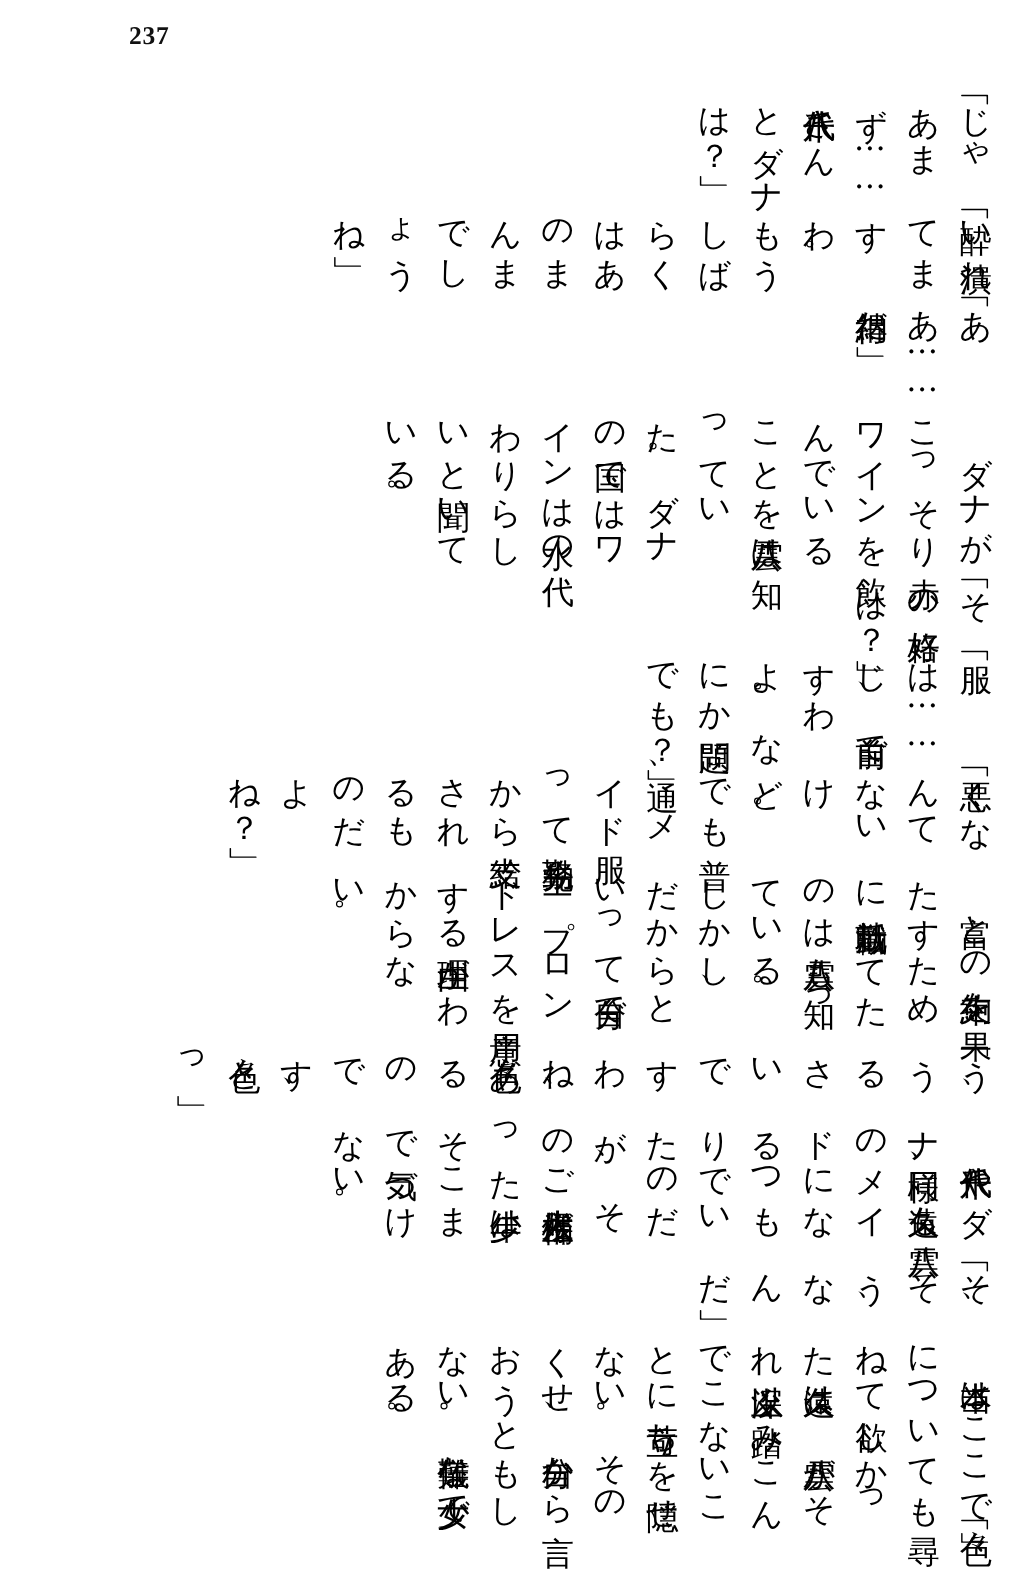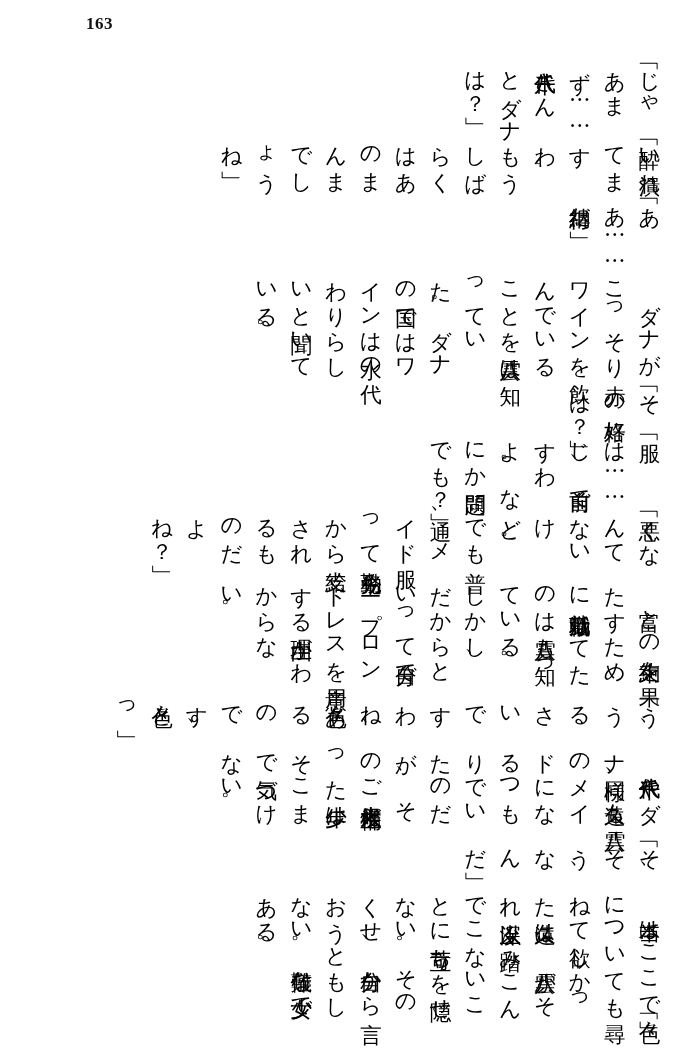--- a/index.html
+++ b/index.html
@@ -51,21 +51,21 @@
   }
   .para-block {
     display: block;
   }
 </style>
 </head>
 <body>
 
 <div id="page">
 
-  <div id="page-number">163</div>
+  <div id="page-number">237</div>
 
   <div id="body-text">
     <p class="para-block">「じゃあまず……八千代さんとダナは？」</p>
     <p class="para-block">「酔い潰れてますわ。もうしばらくはあのまんまでしょうね」</p>
     <p class="para-block">「ああ……納得だ」</p>
     <p class="para-block">　ダナがこっそり赤ワインを飲んでいることを八雲は知っていた。ダナの国ではワインは水の代わりらしいと聞いている。</p>
     <p class="para-block">「その格好は？」</p>
     <p class="para-block">「服は……じ、自前ですわよ。なにか問題でも？」</p>
     <p class="para-block">「悪くなんてないけど。でも普通、メイド服って勤務先から支給されるものだよね？」</p>
     <p class="para-block">　富との約束を果たすために就職活動してたのは八雲も知っている。しかし、だからといって自分でエプロンドレスを用意する理由がわからない。</p>

